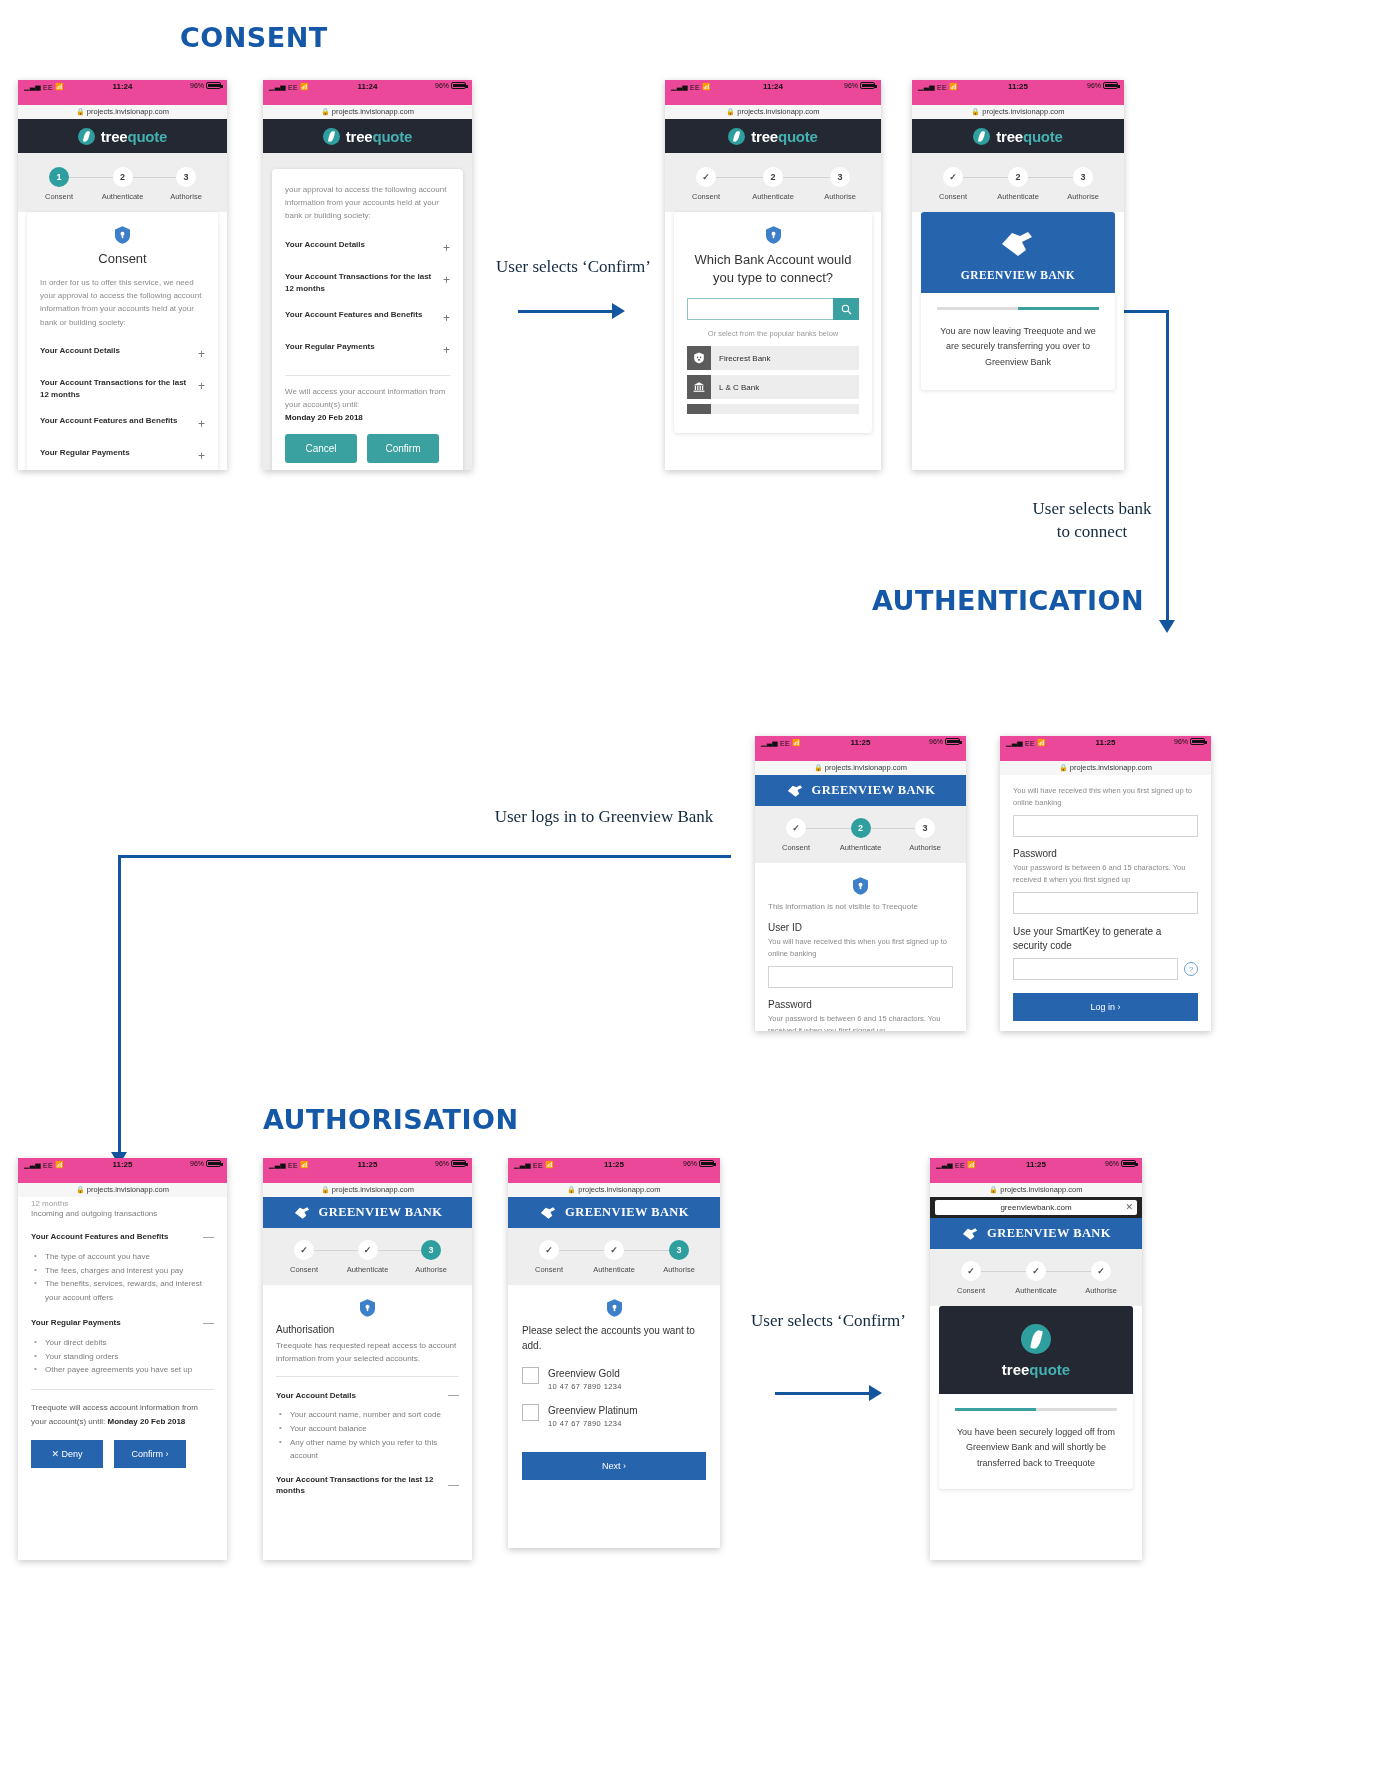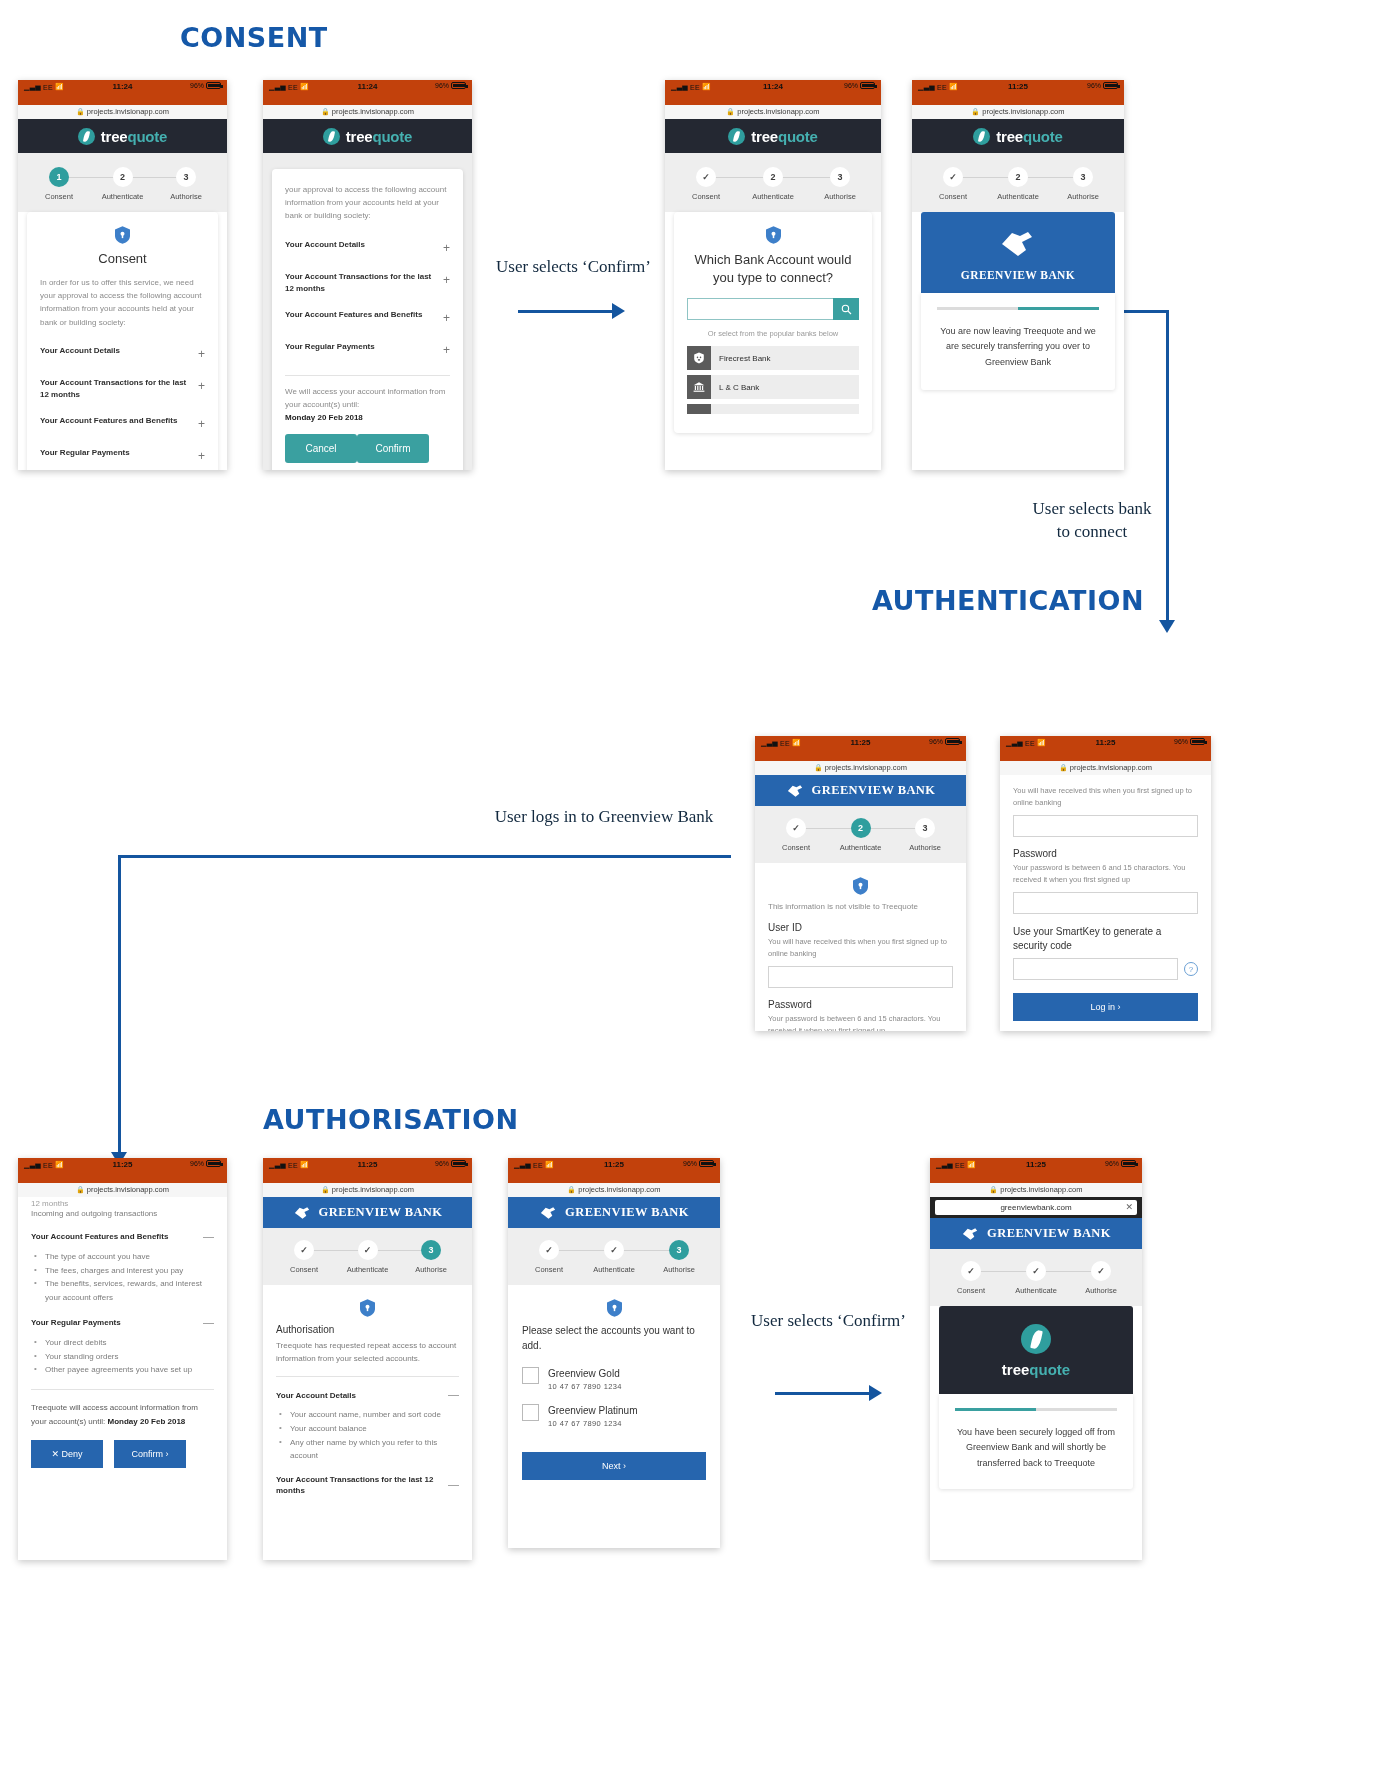--- a/index.html
+++ b/index.html
@@ -49,21 +49,21 @@
   .ah-down{ border-left:8px solid transparent; border-right:8px solid transparent; border-top:13px solid #14559f;}
 
   
   .phone{
     position:absolute;
     background:#ffffff;
     box-shadow:0 2px 7px rgba(0,0,0,0.22);
     overflow:hidden;
   }
   .statusbar{
-    height:25px; background:#c2410c;
+    height:25px; background:#ec4899;
     position:relative; width:100%;
     border-bottom:0px;
     text-decoration:underline;
   }
   .sb-left{
     position:absolute; left:6px; top:3px;
     font-size:7px; color:#111; letter-spacing:0.3px;
     display:flex; align-items:center; gap:2px;
   }
   .sb-bars{ display:inline-block; }
@@ -392,21 +392,21 @@
         <span>Your Account Features and Benefits</span>
         <span class="pm">+</span>
       </div>
     <div class="acc-row">
         <span>Your Regular Payments</span>
         <span class="pm">+</span>
       </div>
     <div class="divider"></div>
     <div class="body-txt" style="margin-bottom:2px;">We will access your account information from your account(s) until:</div>
     <div style="font-size:8px;font-weight:bold;color:#1f1f1f;margin-bottom:12px;">Monday 20 Feb 2018</div>
-    <div style="display:flex;">
+    <div style="display:flex;gap:10px;">
       <button class="btn-teal">Cancel</button>
       <button class="btn-teal">Confirm</button>
     </div>
   </div>
 </div>
 
 <div class="phone" style="left:665px;top:80px;width:216px;height:390px;">
   <div class="statusbar">
     <div class="sb-left">
         <span class="sb-bars">▁▃▅</span>

